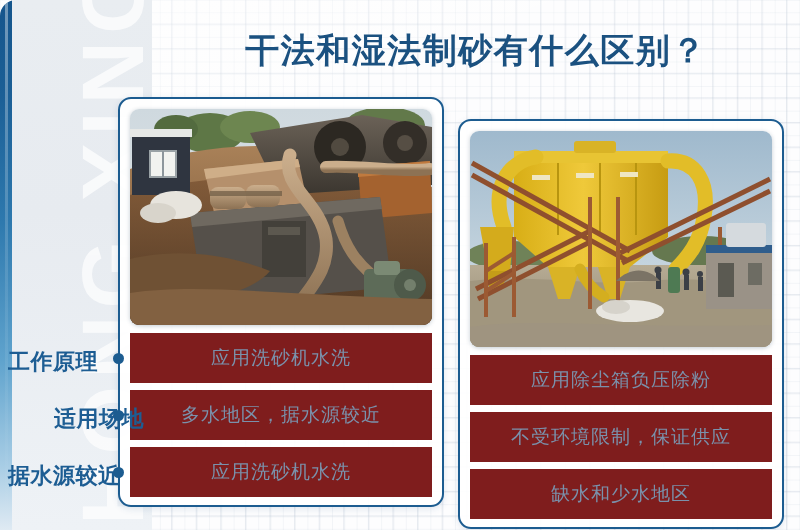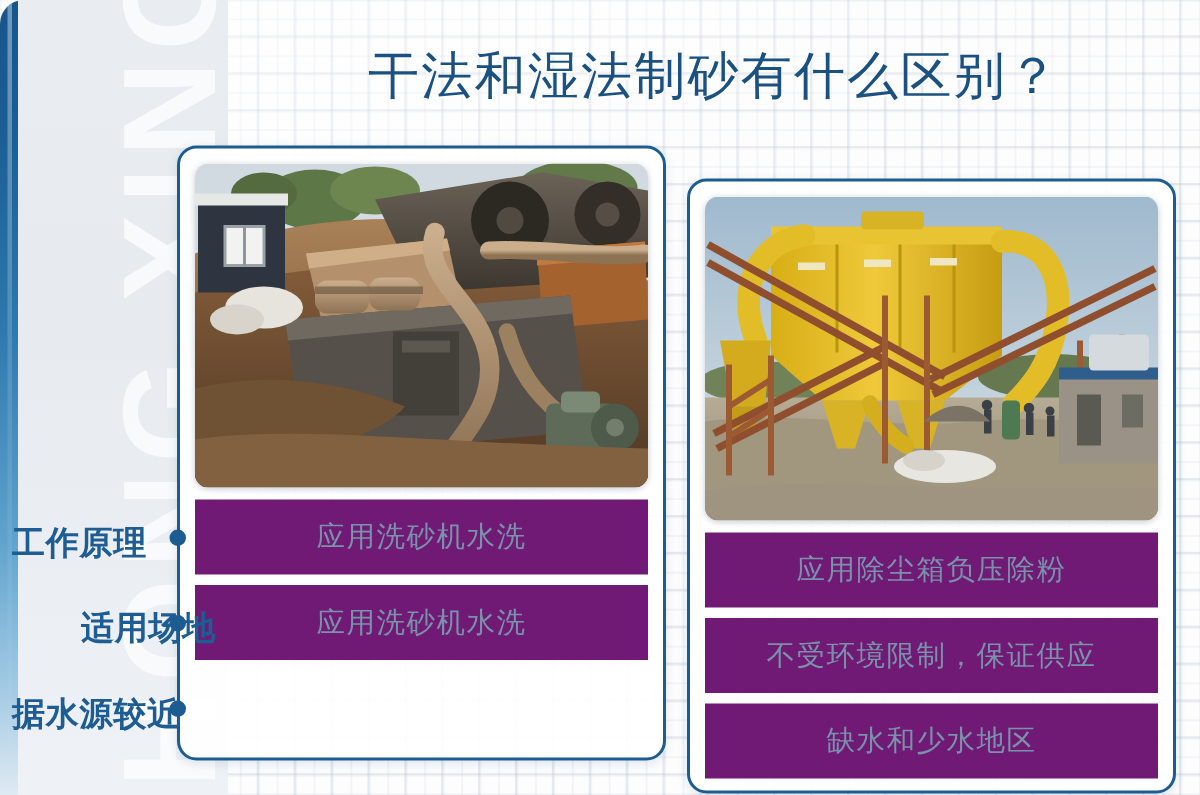--- a/index.html
+++ b/index.html
@@ -80,21 +80,21 @@
     padding-left:4px;
   }
 
   
   #title {
     position:absolute;
     left:152px; top:28px;
     width:648px;
     text-align:center;
     font-size:34px;
-    font-weight:normal;
+    font-weight:bold;
     letter-spacing:1.5px;
     color:#1b5180;
     text-shadow:0 1px 0 rgba(255,255,255,.85);
     white-space:nowrap;
   }
 
   
   .card {
     position:absolute;
     top:97px;
@@ -118,21 +118,21 @@
   }
   .photo svg { display:block; width:302px; height:216px; }
 
   .rows {
     position:absolute;
     left:10px; top:234px;
     width:302px;
   }
   .row {
     height:50px;
-    background:#701a75;
+    background:#7f1d1d;
     display:flex;
     align-items:center;
     justify-content:center;
   }
   .row + .row { margin-top:7px; }
   .row-text {
     font-size:19px;
     color:#7a91ab;
     letter-spacing:1px;
     white-space:nowrap;
@@ -255,20 +255,23 @@
         <ellipse cx="46" cy="96" rx="26" ry="14" fill="#e7e4dd"></ellipse>
         <ellipse cx="28" cy="104" rx="18" ry="10" fill="#d8d4cb"></ellipse>
 
         <path d="M0 150 C50 138 100 146 140 162 C120 186 60 198 0 196 Z" fill="#6f5134"></path>
         <path d="M0 184 C70 174 150 186 302 190 L302 216 L0 216Z" fill="#826141"></path>
       </svg>
     </div>
     <div class="rows">
       <div class="row">
         <span class="row-text">应用洗砂机水洗</span>
+      </div>
+      <div class="row">
+        <span class="row-text">多水地区，据水源较近</span>
       </div>
       <div class="row">
         <span class="row-text">应用洗砂机水洗</span>
       </div>
     </div>
   </div>
 
   <div class="card" id="card-right">
     <div class="photo">
       <svg viewBox="0 0 302 216" preserveAspectRatio="none">

